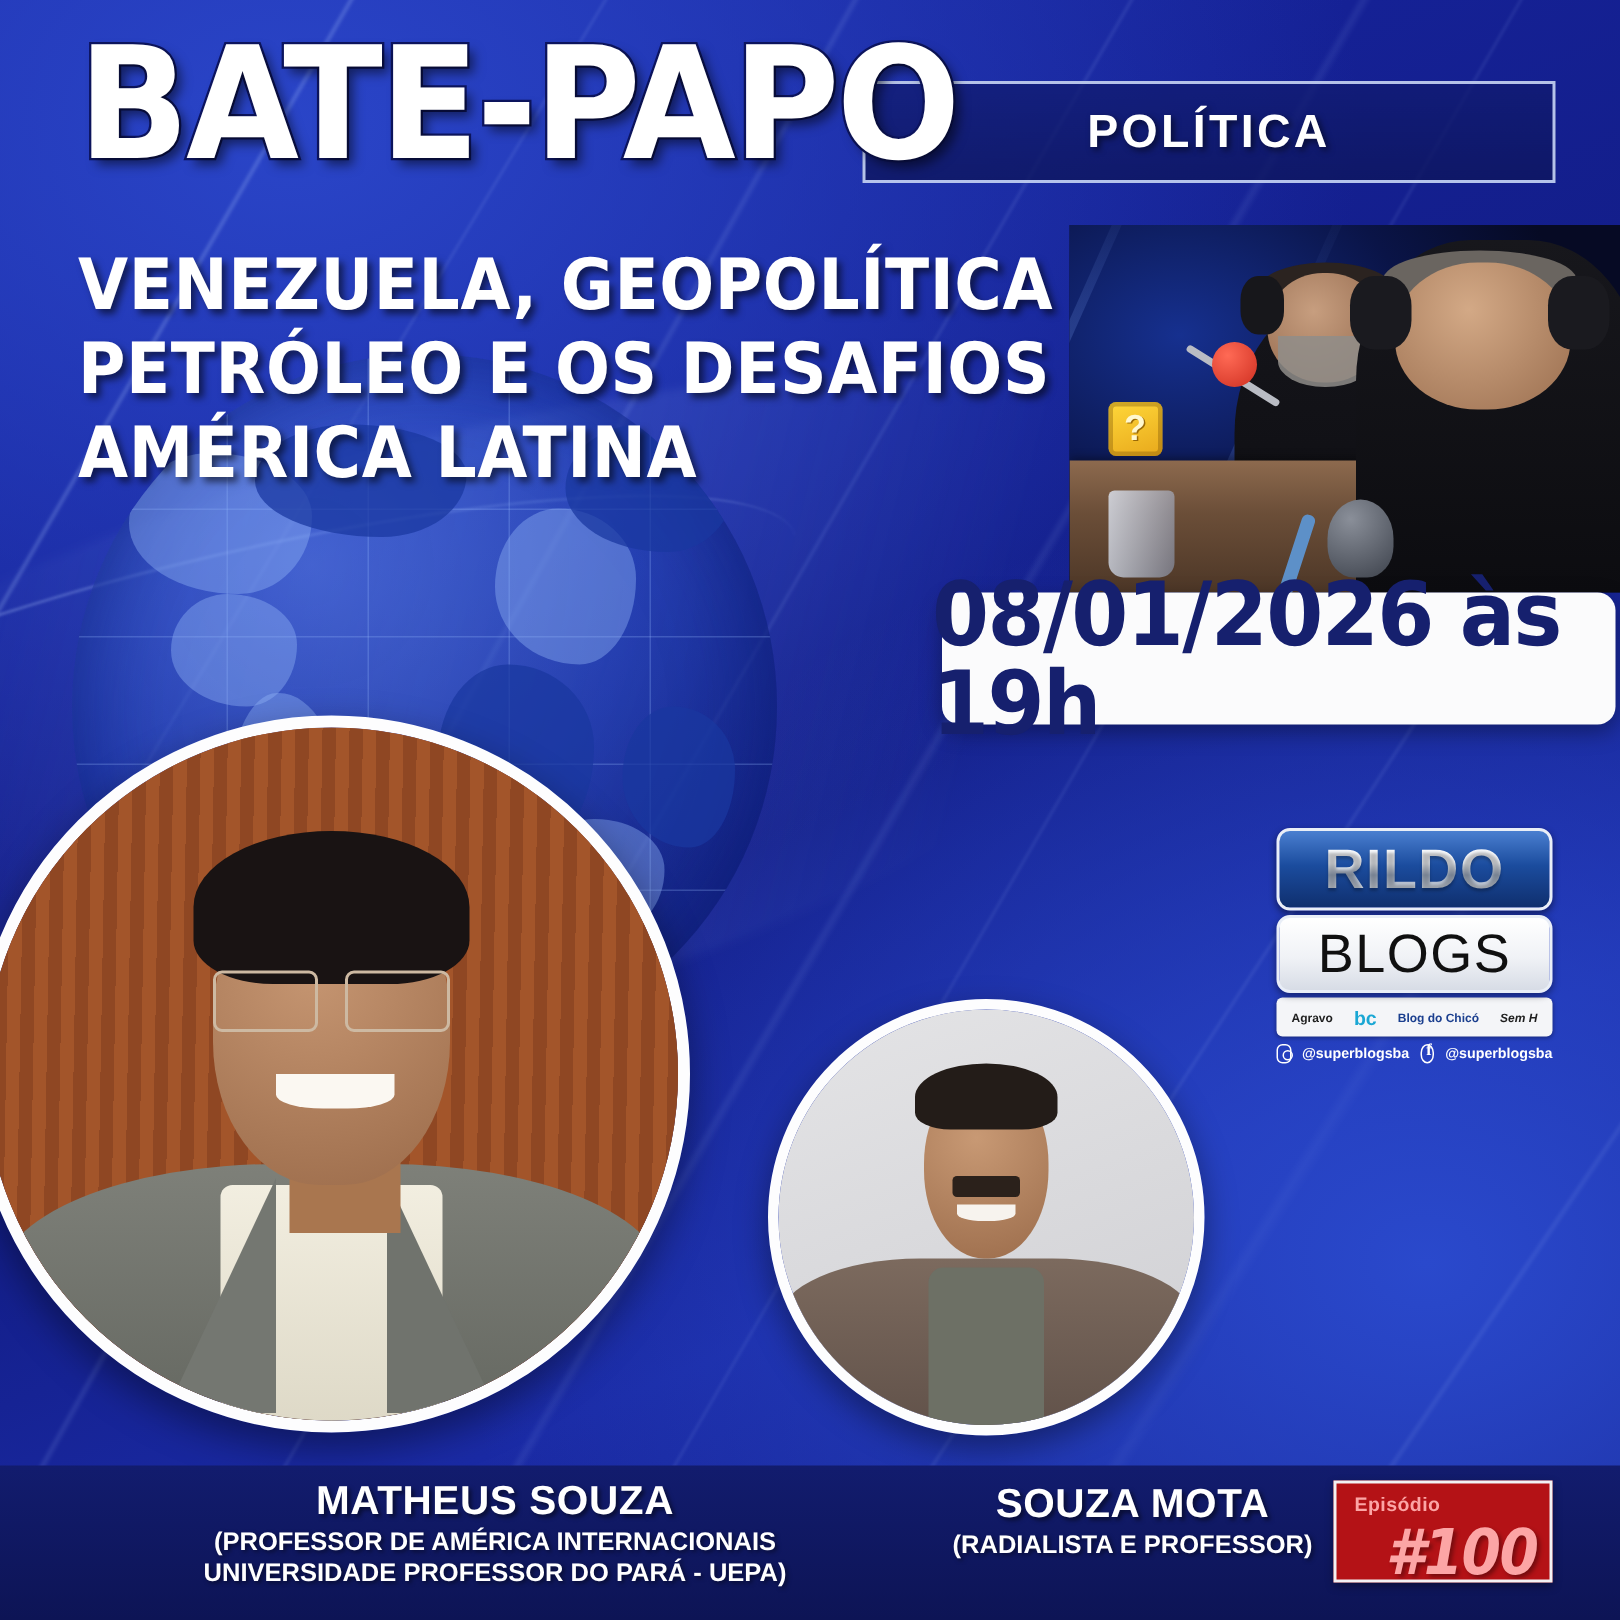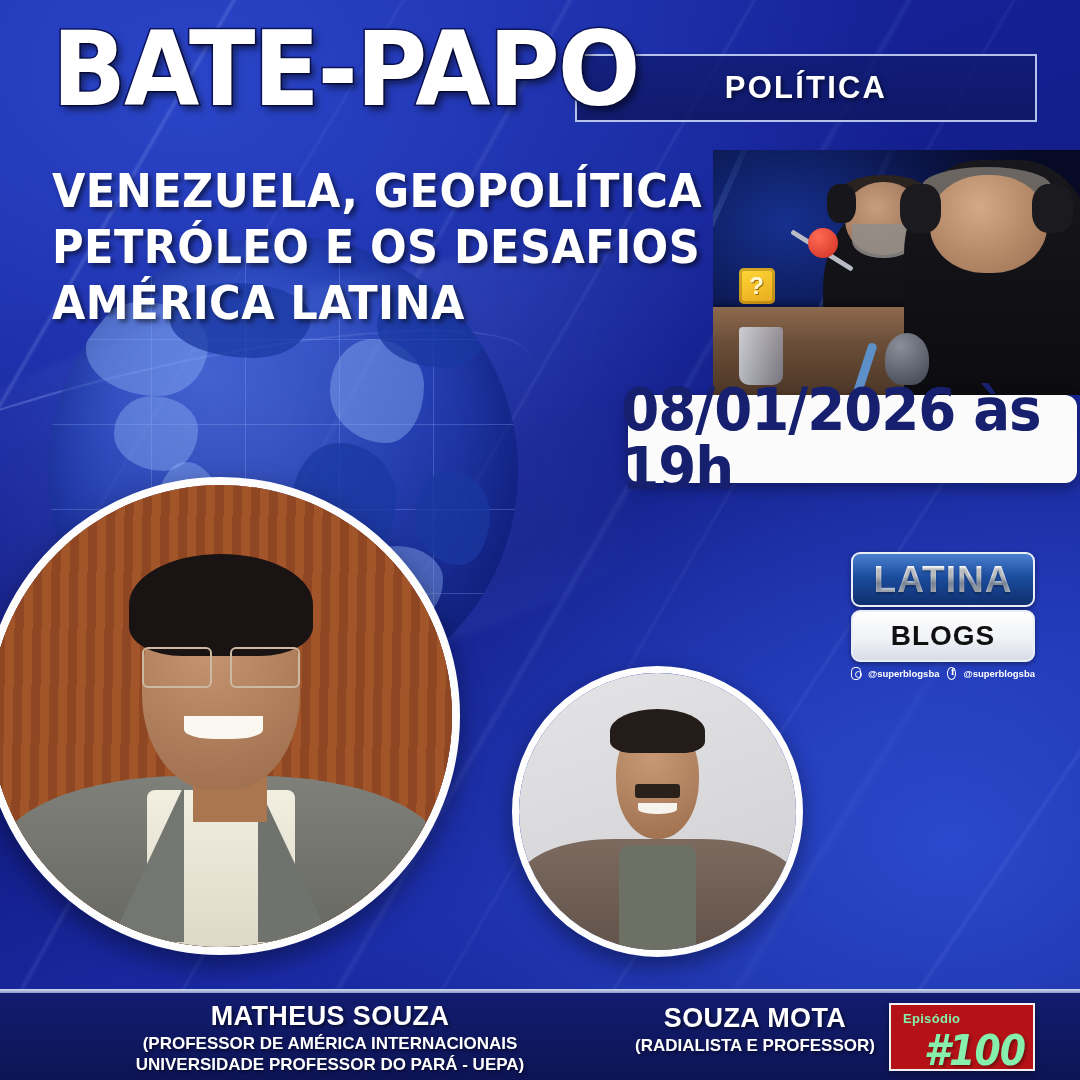--- a/index.html
+++ b/index.html
@@ -161,21 +161,21 @@
     text-shadow:0 2px 2px rgba(0,0,0,.25);
     font-family:"Liberation Sans", sans-serif;
   }
   .logo .lg-blogs{
     position:relative;margin-top:3px;height:52px;border-radius:9px;
     background:linear-gradient(180deg,#ffffff 0%,#f0f2f6 55%,#d7dce6 100%);
     border:2px solid #e9eef7;
     display:flex;align-items:center;justify-content:center;
     box-shadow:0 2px 5px rgba(0,0,0,.4);
   }
-  .logo .lg-blogs b{font-size:28px;letter-spacing:1px;color:#101010;font-weight:bold;}
+  .logo .lg-blogs b{font-size:36px;letter-spacing:1px;color:#101010;font-weight:normal;}
   .logo .lg-partners{
     margin-top:3px;height:26px;border-radius:4px;background:#f4f5f8;
     display:flex;align-items:center;justify-content:space-around;padding:0 3px;
     box-shadow:0 1px 3px rgba(0,0,0,.35);
   }
   .logo .lg-partners span{font-size:8px;font-weight:bold;white-space:nowrap;}
   .p-agravo{color:#1f1f1f;}
   .p-bc{color:#1aa7d4;font-size:13px!important;}
   .p-chico{color:#1b3f8f;}
   .p-semh{color:#1f1f1f;font-style:italic;}
@@ -228,35 +228,35 @@
   .guest-b .inner{position:absolute;left:36%;top:62%;width:28%;height:40%;background:#6d7065;border-radius:10px 10px 0 0;}
   .guest-b .head{position:absolute;left:35%;top:16%;width:30%;height:44%;border-radius:48%;
       background:radial-gradient(circle at 42% 34%,#c89974,#9b6c4b);}
   .guest-b .hair{position:absolute;left:33%;top:13%;width:34%;height:16%;border-radius:52% 52% 26% 26%;background:#231c18;}
   .guest-b .mous{position:absolute;left:42%;top:40%;width:16%;height:5%;background:#2b211b;border-radius:3px;}
   .guest-b .mouth{position:absolute;left:43%;top:47%;width:14%;height:4%;border-radius:0 0 45% 45%;background:#f7f3ee;}
   
   .bottom-rule{position:absolute;left:0;bottom:87px;width:100%;height:4px;
       background:linear-gradient(180deg,#cfd8ef,#8e9cc8);}
   .bottom-bar{
-    position:absolute;left:0;bottom:0;width:100%;height:87px;
+    position:absolute;left:0;bottom:0;width:100%;height:103px;
     background:linear-gradient(180deg,#121c6e 0%,#0d1455 100%);
   }
   .nm{position:absolute;text-align:center;color:#fff;}
   .nm .big{font-size:27px;font-weight:bold;letter-spacing:.4px;line-height:1.1;
       text-shadow:2px 2px 3px rgba(0,0,0,.5);}
   .nm .sml{font-size:17px;font-weight:bold;line-height:1.14;margin-top:2px;
       text-shadow:1.5px 1.5px 3px rgba(0,0,0,.5);}
   .nm.a{left:10px;top:9px;width:640px;}
   .nm.b{left:460px;top:11px;width:590px;}
   .ep{
     position:absolute;right:45px;top:10px;width:146px;height:68px;
     background:#b41216;border:2px solid #f2f2f4;
     box-shadow:0 2px 6px rgba(0,0,0,.4);
-    color:#86efac;overflow:hidden;
+    color:#fca5a5;overflow:hidden;
   }
   .ep .lbl{position:absolute;left:12px;top:6px;font-size:13px;font-weight:bold;letter-spacing:.3px;}
   .ep .num{position:absolute;right:8px;bottom:-6px;font-size:42px;font-weight:bold;font-style:italic;
       letter-spacing:-1px;font-family:"DejaVu Sans Condensed","Liberation Sans Narrow","Liberation Sans",sans-serif;
       text-shadow:2px 2px 3px rgba(0,0,0,.35);}
 </style>
 </head>
 <body>
 
 <div class="stage">
@@ -332,24 +332,30 @@
     <div class="micGreyArm"></div>
     <div class="micGrey"></div>
   </div>
 
   <div class="date-badge">
     <span>08/01/2026 às 19h</span>
   </div>
 
   <div class="logo">
     <div class="lg-super">
-      <b>LATINA</b>
+      <b>RILDO</b>
     </div>
     <div class="lg-blogs">
       <b>BLOGS</b>
+    </div>
+    <div class="lg-partners">
+      <span class="p-agravo">Agravo</span>
+      <span class="p-bc">bc</span>
+      <span class="p-chico">Blog do Chicó</span>
+      <span class="p-semh">Sem H</span>
     </div>
     <div class="lg-social">
       <span class="ic ig"></span>
       <span>@superblogsba</span>
       <span class="ic fb"></span>
       <span>@superblogsba</span>
     </div>
   </div>
 
   <div class="guest-a">

